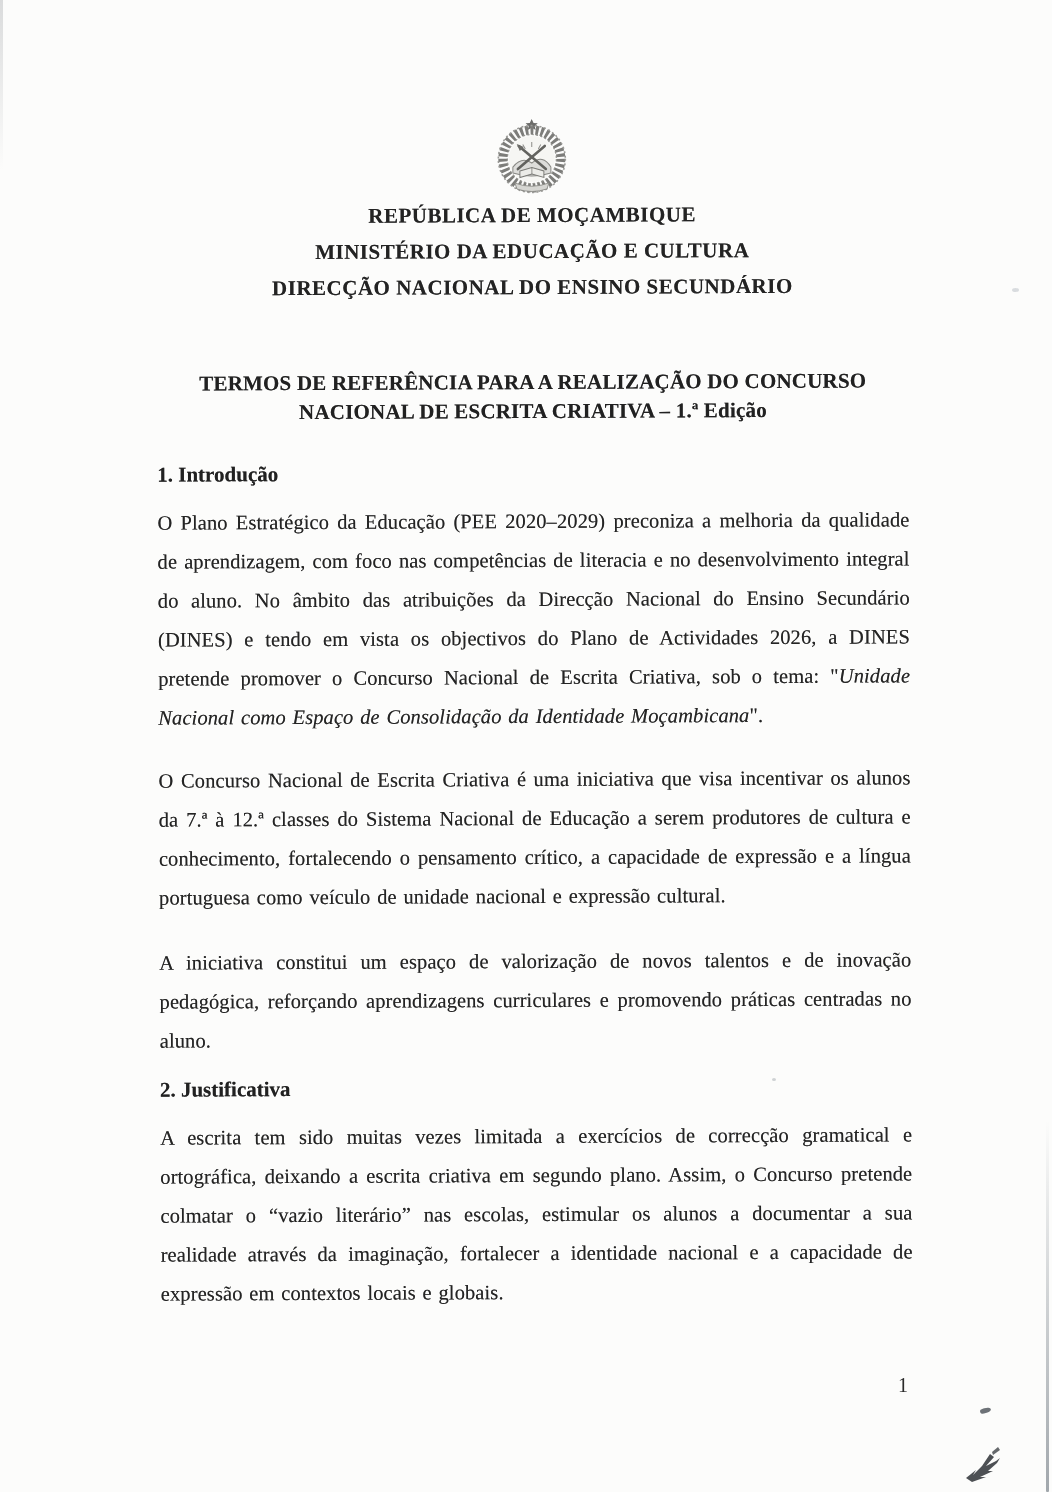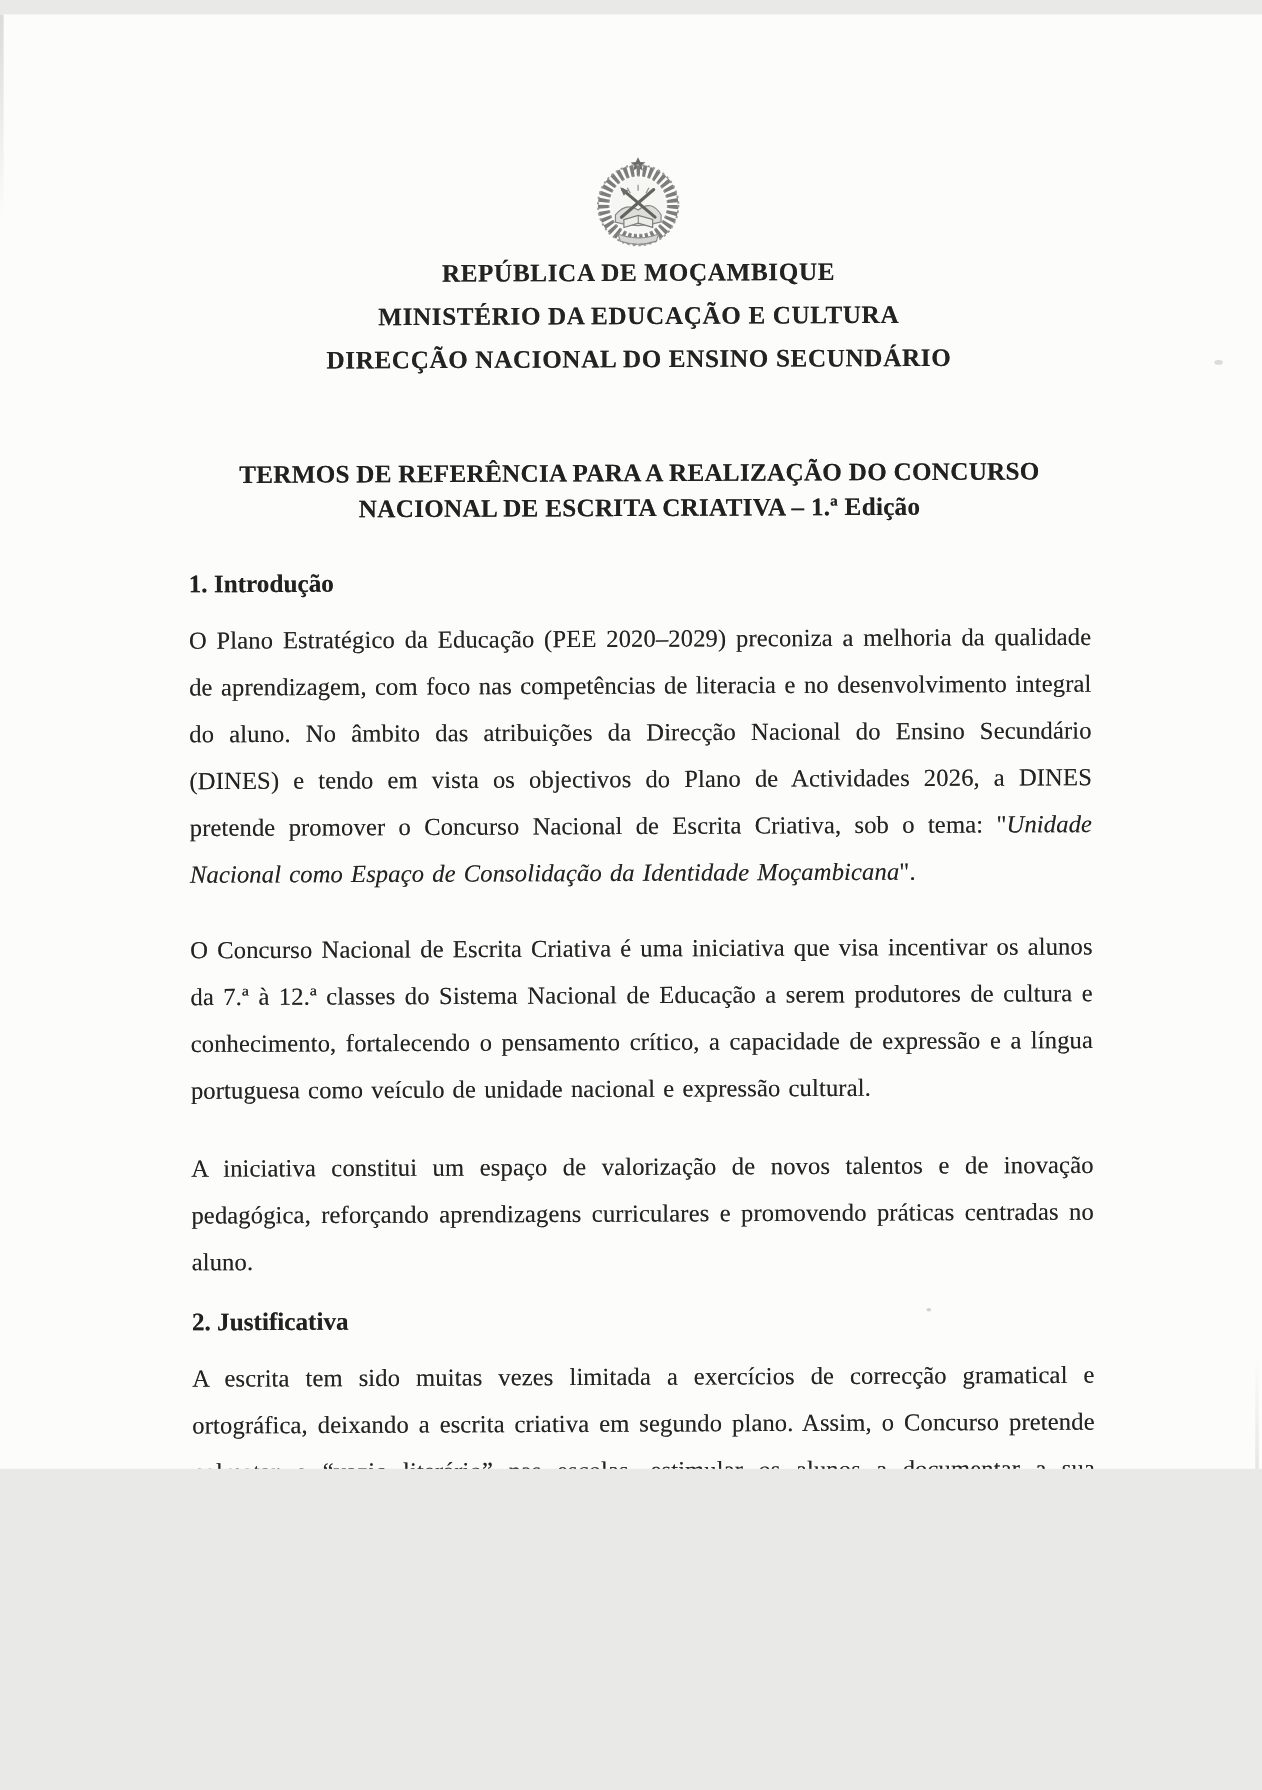--- a/index.html
+++ b/index.html
@@ -1,20 +1,20 @@
 <!DOCTYPE html>
 <html lang="pt"><head>
 <meta charset="utf-8">
 <title>Documento digitalizado</title>
 <style>
   html,body{margin:0;padding:0;background:#e9e9e7;}
   .page{
     position:relative;
-    width:1052px;height:1212px;
-    margin:12px auto;
+    width:1052px;height:1492px;
+    margin:0 auto;
     background:#fcfcfb;
     overflow:hidden;
     font-family:"Liberation Serif","DejaVu Serif",serif;
     color:#1f1f1f;
     text-decoration:underline;
   }
   
   .scan-content{
     position:absolute;left:158px;top:0;width:752px;
     transform:rotate(-0.25deg);

